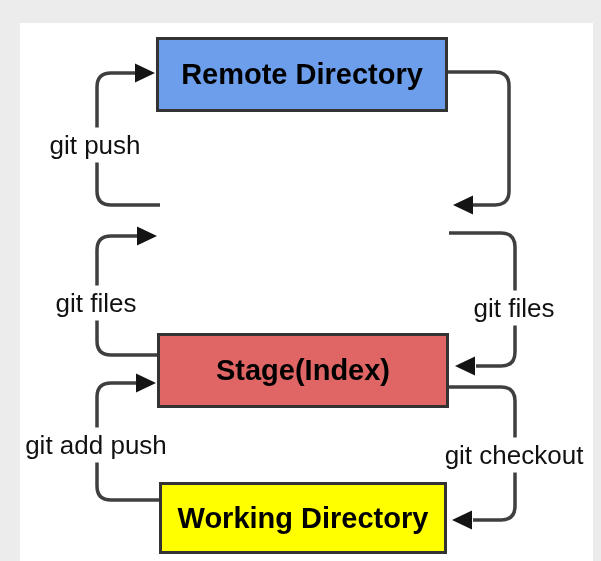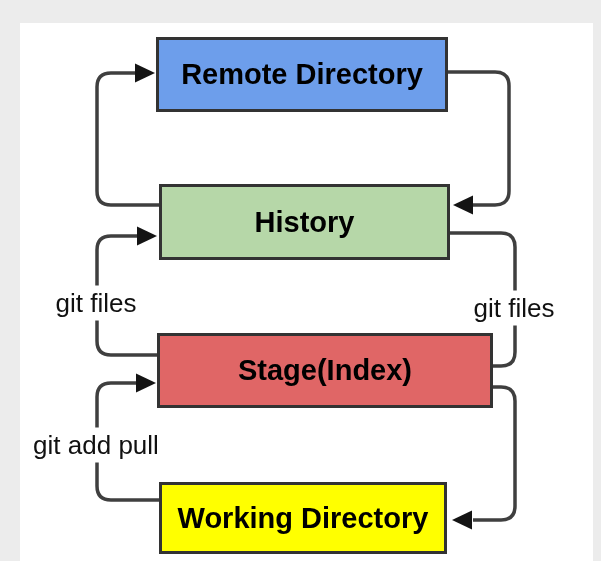--- a/index.html
+++ b/index.html
@@ -50,21 +50,21 @@
     text-align: center;
   }
   .node-label {
     font-weight: bold;
     font-size: 29px;
     letter-spacing: 0px;
     color: #000000;
   }
   .node-remote  { left: 156px; top: 37px;  width: 292px; height: 75px; }
   .node-history { left: 159px; top: 184px; width: 291px; height: 76px; }
-  .node-stage   { left: 157px; top: 333px; width: 336px; height: 75px; }
+  .node-stage   { left: 157px; top: 333px; width: 292px; height: 75px; }
   .node-working { left: 159px; top: 482px; width: 288px; height: 72px; }
 
   .edge-label {
     position: absolute;
     z-index: 3;
     transform: translate(-50%, -50%);
     font-size: 26px;
     color: #111111;
     background: #ffffff;
     padding: 2px 5px;
@@ -102,29 +102,28 @@
     <polygon class="arrow-head" points="156,383 136,373.5 136,392.5"></polygon>
 
     <path class="arrow-path" d="M 449 387 H 501 Q 515 387 515 401 V 506 Q 515 520 501 520 H 473"></path>
     <polygon class="arrow-head" points="452,520 472,510.5 472,529.5"></polygon>
   </svg>
 
   <div class="node node-remote" style="background-color: rgb(109, 158, 235);">
     <span class="node-label">Remote Directory</span>
   </div>
 
-  <div class="node node-history" style="background-color: rgb(182, 215, 168);">
-    <span class="node-label">History</span>
-  </div>
 
   <div class="node node-stage" style="background-color: rgb(224, 102, 102);">
     <span class="node-label">Stage(Index)</span>
   </div>
 
   <div class="node node-working" style="background-color: rgb(255, 255, 0);">
     <span class="node-label">Working Directory</span>
   </div>
 
+  <div class="edge-label lbl-push">git push</div>
   <div class="edge-label lbl-commit">git files</div>
   <div class="edge-label lbl-reset">git files</div>
-  <div class="edge-label lbl-add">git add pull</div>
+  <div class="edge-label lbl-add">git add push</div>
+  <div class="edge-label lbl-checkout">git checkout</div>
 
 </div>
 
 </body></html>

